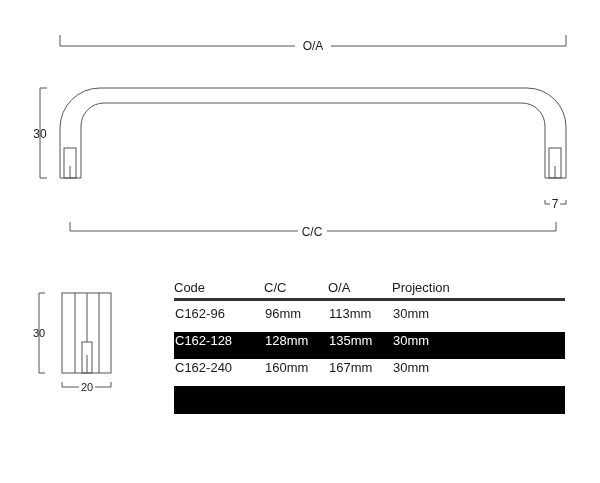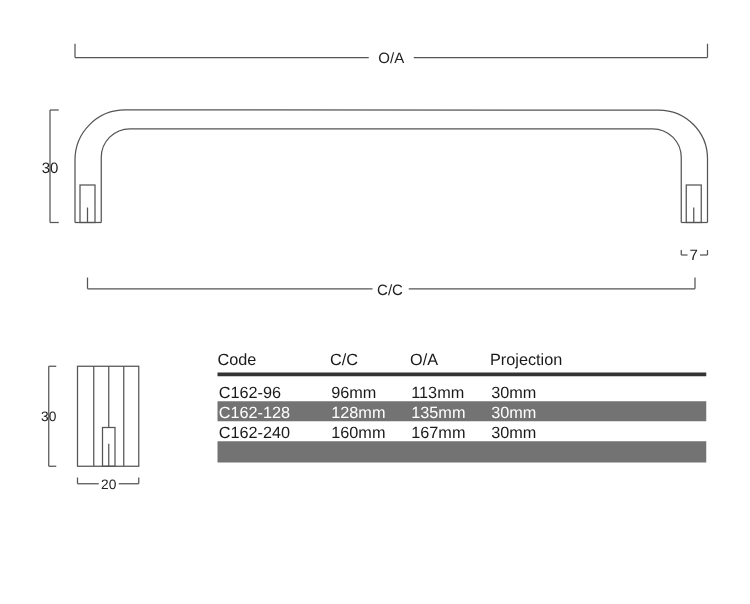--- a/index.html
+++ b/index.html
@@ -4,22 +4,22 @@
 <style>
   html, body { margin: 0; padding: 0; background: #ffffff; }
   body { width: 600px; height: 483px; position: relative; overflow: hidden;
          font-family: "Liberation Sans", sans-serif; color: #1a1a1a; }
   svg.drawing { position: absolute; left: 0; top: 0; }
   .dimtext { font-family: "Liberation Sans", sans-serif; font-size: 12px; fill: #222; }
   .spec-table { position: absolute; left: 174px; top: 280px; width: 391px;
                 border-collapse: collapse; font-size: 13px; line-height: 15px; }
   .spec-table th { text-align: left; font-weight: normal; padding: 0 0 3px 0;
                    border-bottom: 3px solid #333; height: 14px; }
-  .spec-table td { padding: 0 0 0 1px; height: 16px; white-space: nowrap; }
-  .spec-table tr.dark td { background: #737373; color: #ffffff; margin-left: 48px; }
+  .spec-table td { padding: 0 0 11px 1px; height: 16px; white-space: nowrap; }
+  .spec-table tr.dark td { background: #000000; color: #ffffff; margin-left: 48px; }
   .spec-table tr.empty td { height: 17px; }
   .spec-table tr.gap td { height: 0; }
 </style>
 </head>
 <body>
 
 <svg class="drawing" width="600" height="483" viewBox="0 0 600 483" xmlns="http://www.w3.org/2000/svg">
   <g fill="none" stroke="#555" stroke-width="1">
 
     <g>

